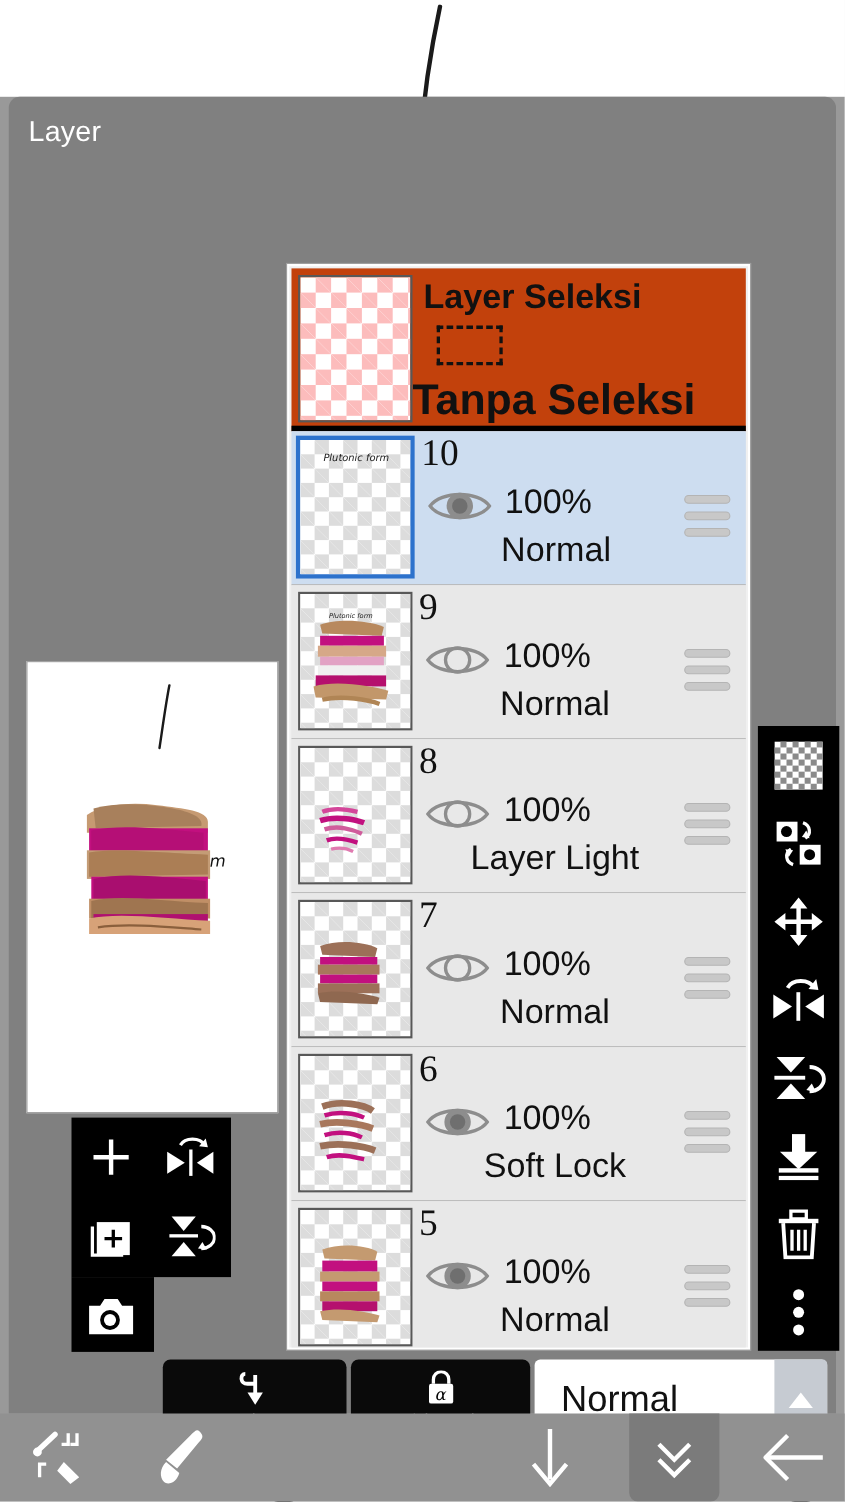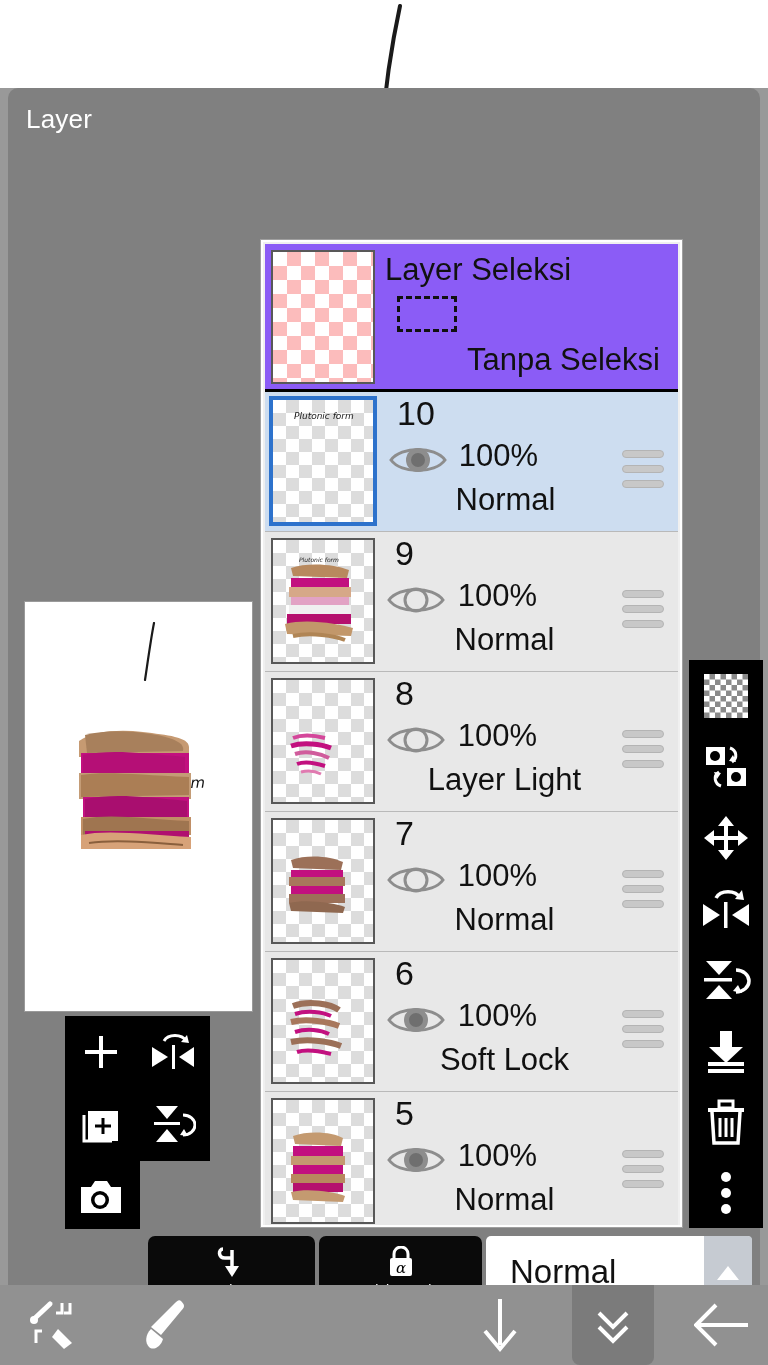--- a/index.html
+++ b/index.html
@@ -95,54 +95,54 @@
   }
   .checker-pink{
     position:absolute; inset:0;
     background-image:
       linear-gradient(45deg,#fcbcbc 25%,transparent 25%,transparent 75%,#fcbcbc 75%),
       linear-gradient(45deg,#fcbcbc 25%,transparent 25%,transparent 75%,#fcbcbc 75%);
     background-size:28px 28px; background-position:0 0,14px 14px; background-color:#fff;
   }
   .layer-meta{ position:relative; flex:1; height:100%; }
   .layer-num{
-    position:absolute; left:20px; top:2px; font-size:34px; color:#111;
-    font-family:Liberation Sans, sans-serif;
+    position:absolute; left:6px; top:2px; font-size:34px; color:#111;
+    font-family:Liberation Serif, serif;
   }
   .eye{ position:absolute; left:12px; top:50px; }
   .layer-opacity{
     position:absolute; left:0; right:58px; top:46px; text-align:center;
     font-size:31px; color:#111;
   }
   .layer-blend{
     position:absolute; left:0; right:44px; top:90px; text-align:center;
     font-size:31px; color:#111;
   }
   .handle{ position:absolute; right:14px; top:58px; width:42px; }
   .handle i{ display:block; height:8px; background:#c8c8c8; border-radius:4px; margin-bottom:7px; border:1px solid #b4b4b4;}
 
   
   #selection-row{
     position:relative; height:148px; display:flex; align-items:flex-start;
-    background:#8b5cf6; border-bottom:3px solid #000000;
+    background:#c2410c; border-bottom:5px solid #000000;font-weight:bold;
   }
   #selection-thumb{
     margin:6px 0 0 6px; width:104px; height:134px;
     border:2px solid #585858; position:relative; overflow:hidden; flex:0 0 auto;
   }
   #selection-label{
     position:absolute; left:10px; top:8px; font-size:31px; color:#111; white-space:nowrap;
   }
   #selection-marquee{
     position:absolute; left:22px; top:52px; width:60px; height:36px;
     border:3px dashed #111;
   }
   #selection-status{
-    position:absolute; left:0; right:18px; top:98px; text-align:right;
-    font-size:31px; color:#111;
+    position:absolute; left:0; right:18px; top:98px; text-align:left;
+    font-size:39px; color:#111;
   }
 
   
   #action-bar{ position:absolute; left:0; top:1148px; width:752px; height:72px; }
   .act-btn{
     position:absolute; top:0; height:72px; background:#0a0a0a; border-radius:7px;
     display:flex; flex-direction:column; align-items:center; justify-content:center; gap:2px;
   }
   .act-label{ color:#fff; font-size:14px; }
   #blend-select{

